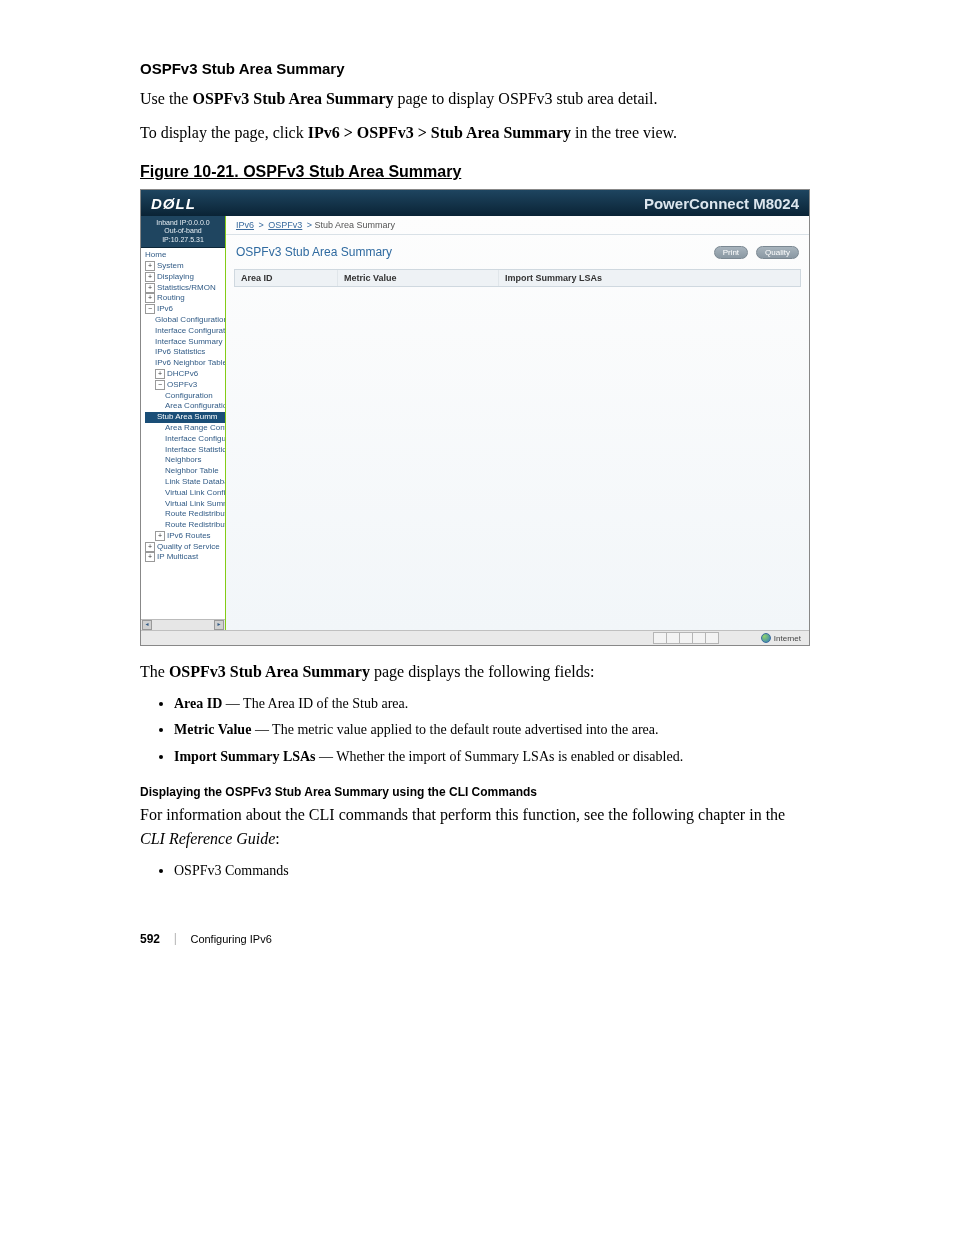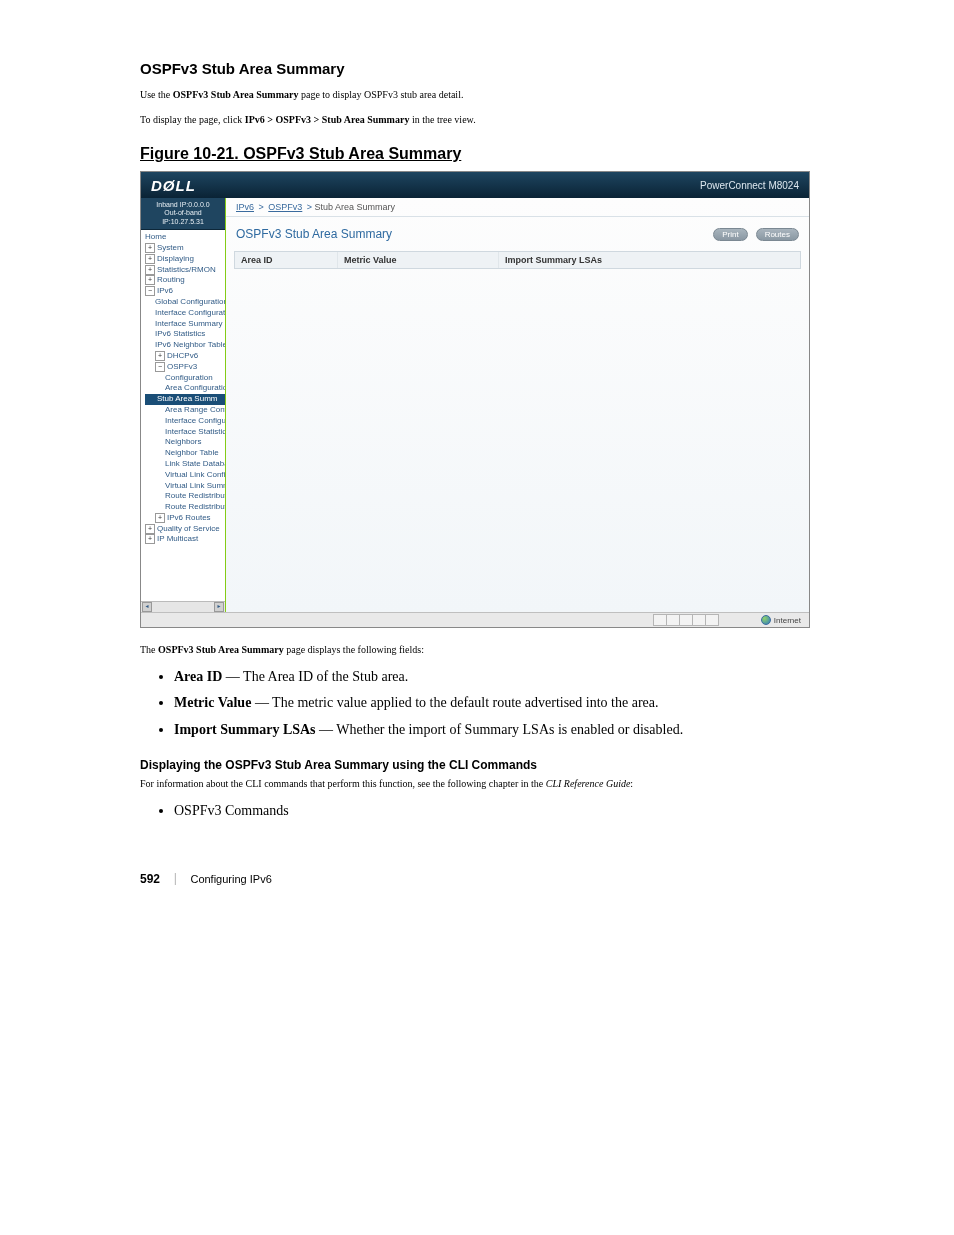--- a/index.html
+++ b/index.html
@@ -11,21 +11,21 @@
       padding: 60px 140px 40px 140px;
       width: 674px;
     }
     h2.section-heading {
       font-family: Arial, Helvetica, sans-serif;
       font-weight: bold;
       font-size: 15px;
       margin: 0 0 10px 0;
     }
     p.body-text {
-      font-size: 10px;
+      font-size: 16px;
       line-height: 1.5;
       margin: 4px 0 10px 0;
     }
     .bold { font-weight: bold; }
     .figure-caption {
       font-family: Arial, Helvetica, sans-serif;
       font-size: 16px;
       font-weight: bold;
       margin: 18px 0 8px 0;
       text-decoration: underline;
@@ -67,22 +67,22 @@
     .brandbar .logo {
       color: #fff;
       font-family: Arial, sans-serif;
       font-weight: bold;
       font-size: 15px;
       letter-spacing: 1px;
       font-style: italic;
     }
     .brandbar .product {
       color: #dce6ee;
-      font-size: 10px;
-      font-weight: normal;
+      font-size: 15px;
+      font-weight: bold;
     }
     .shell {
       display: flex;
       height: 414px;
       background: #fff;
     }
     .sidebar {
       width: 84px;
       background: #fff;
       border-right: 1px solid #84cc16;
@@ -342,21 +342,21 @@
     <div class="content">
       <div class="crumbs">
         <a href="#">IPv6</a> &gt;
         <a href="#">OSPFv3</a> &gt;
         <span class="cur">Stub Area Summary</span>
       </div>
       <div class="panel-head">
         <div class="title">OSPFv3 Stub Area Summary</div>
         <div class="btns">
           <button class="pill-btn">Print</button>
-          <button class="pill-btn">Routes</button>
+          <button class="pill-btn">Quality</button>
         </div>
       </div>
       <div class="data-table">
         <div class="hdr">
           <div class="cell c1">Area ID</div>
           <div class="cell c2">Metric Value</div>
           <div class="cell c3">Import Summary LSAs</div>
         </div>
       </div>
       <div style="flex:1"></div>

